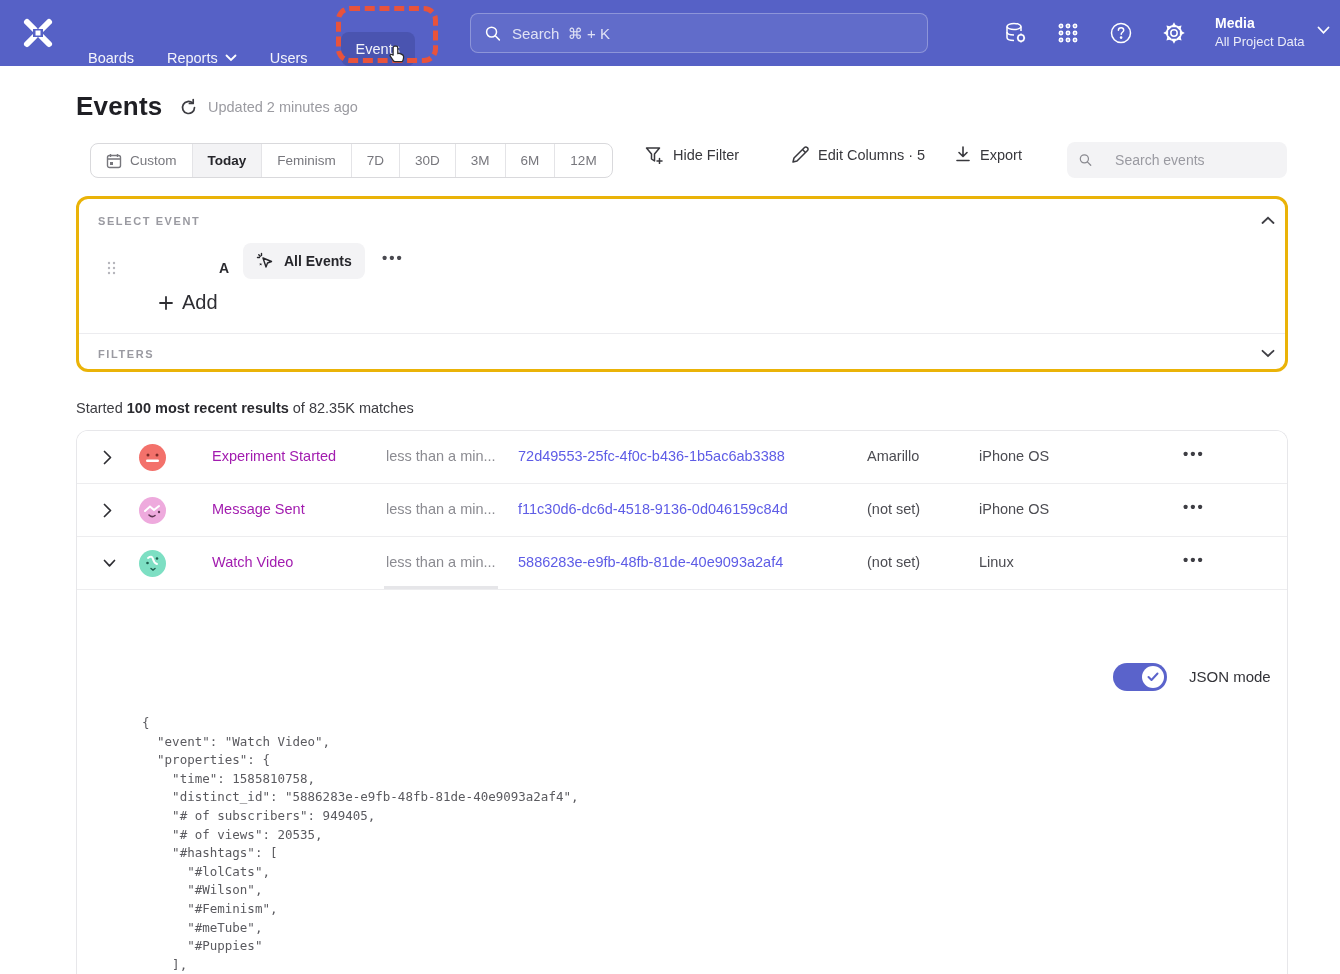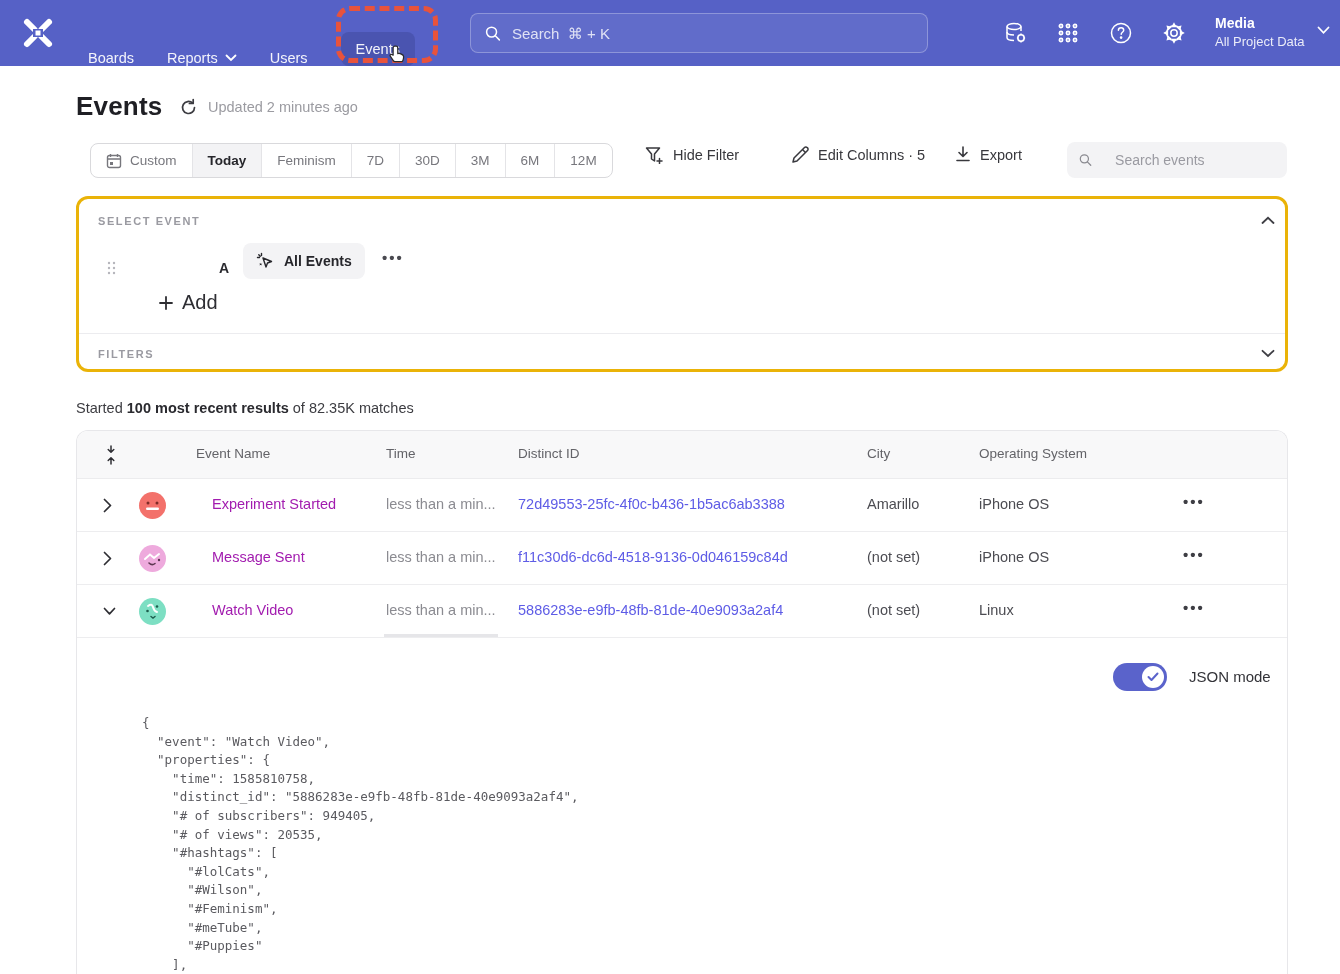--- a/index.html
+++ b/index.html
@@ -307,31 +307,20 @@
   <div class="section-label qb-filters-label">FILTERS</div>
   <svg class="panel-chev" style="left:1182px; top:150px;" width="14" height="9" viewBox="0 0 14 9">
     <path d="M1.5 1.8 L7 7 L12.5 1.8" stroke="#3e3e44" stroke-width="1.8" fill="none" stroke-linecap="round"></path>
   </svg>
 </div>
 
 <div class="results-line"><span>Started </span><b>100 most recent results</b><span> of 82.35K matches</span></div>
 
 <div class="table-card">
 
-  <div class="t-header">
-    <svg style="position:absolute;left:28px;top:14px;" width="12" height="20" viewBox="0 0 12 20">
-      <path d="M6 1 v6 M3.2 4.5 L6 7.3 L8.8 4.5" stroke="#2e2e33" stroke-width="1.5" fill="none" stroke-linecap="round" stroke-linejoin="round"></path>
-      <path d="M6 19 v-6 M3.2 15.5 L6 12.7 L8.8 15.5" stroke="#2e2e33" stroke-width="1.5" fill="none" stroke-linecap="round" stroke-linejoin="round"></path>
-    </svg>
-    <div class="h" style="left:119px">Event Name</div>
-    <div class="h" style="left:309px">Time</div>
-    <div class="h" style="left:441px">Distinct ID</div>
-    <div class="h" style="left:790px">City</div>
-    <div class="h" style="left:902px">Operating System</div>
-  </div>
 
   <div class="t-row">
     <svg class="row-chev" width="9" height="15" viewBox="0 0 9 15">
       <path d="M1.5 1.5 L7.5 7.5 L1.5 13.5" stroke="#2e2e33" stroke-width="1.7" fill="none" stroke-linecap="round" stroke-linejoin="round"></path>
     </svg>
     <div class="avatar" style="background-color: rgb(243, 113, 107);">
       <svg width="27" height="27" viewBox="0 0 27 27">
         <circle cx="9" cy="11" r="1.5" fill="#7e2b28"></circle>
           <circle cx="18" cy="11" r="1.5" fill="#7e2b28"></circle>
         <rect x="7" y="15.5" width="13" height="2.4" rx="1.2" fill="#fff"></rect>

